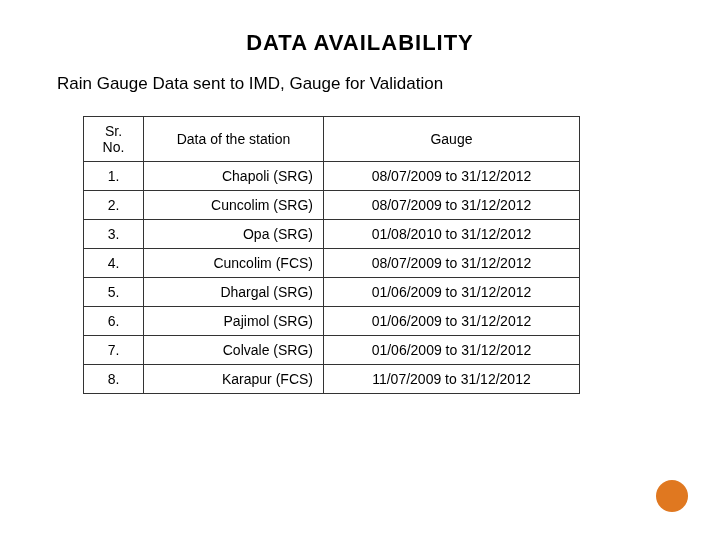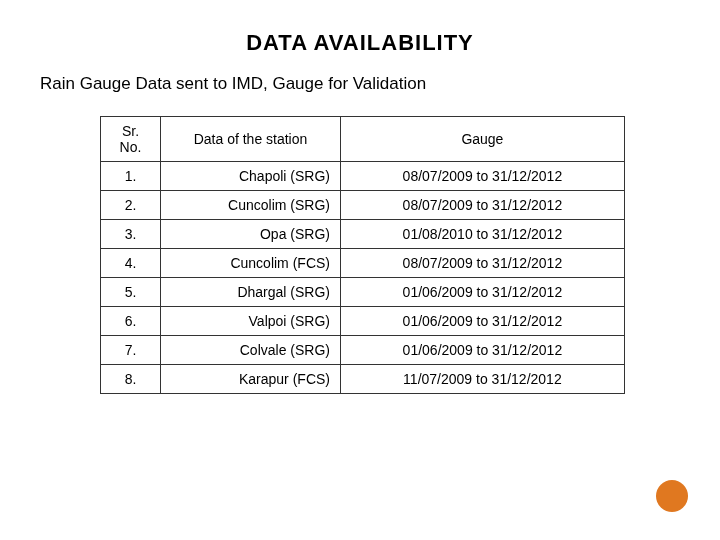--- a/index.html
+++ b/index.html
@@ -14,42 +14,42 @@
       background: #fff;
       font-family: Arial, sans-serif;
       overflow: hidden;
       position: relative;
     }
 
     .page {
       width: 720px;
       height: 540px;
       background: #fff;
-      padding: 30px 40px;
+      padding: 30px 57px;
       position: relative;
     }
 
     .page-title {
       text-align: center;
       font-size: 22px;
       font-weight: bold;
       margin-bottom: 18px;
       letter-spacing: 1px;
     }
 
     .subtitle {
       font-size: 17px;
       margin-bottom: 22px;
       font-weight: normal;
     }
 
     table {
       border-collapse: collapse;
       width: 82%;
-      margin-left: 60px;
+      margin-left: 26px;
       font-size: 14px;
     }
 
     th, td {
       border: 1px solid #333;
       padding: 6px 10px;
       text-align: right;
     }
 
     th {
@@ -119,21 +119,21 @@
           <td>Cuncolim (FCS)</td>
           <td>08/07/2009 to 31/12/2012</td>
         </tr>
         <tr>
           <td>5.</td>
           <td>Dhargal (SRG)</td>
           <td>01/06/2009 to 31/12/2012</td>
         </tr>
         <tr>
           <td>6.</td>
-          <td>Valpoi (SRG)</td>
+          <td>Pajimol (SRG)</td>
           <td>01/06/2009 to 31/12/2012</td>
         </tr>
         <tr>
           <td>7.</td>
           <td>Colvale (SRG)</td>
           <td>01/06/2009 to 31/12/2012</td>
         </tr>
         <tr>
           <td>8.</td>
           <td>Karapur (FCS)</td>

